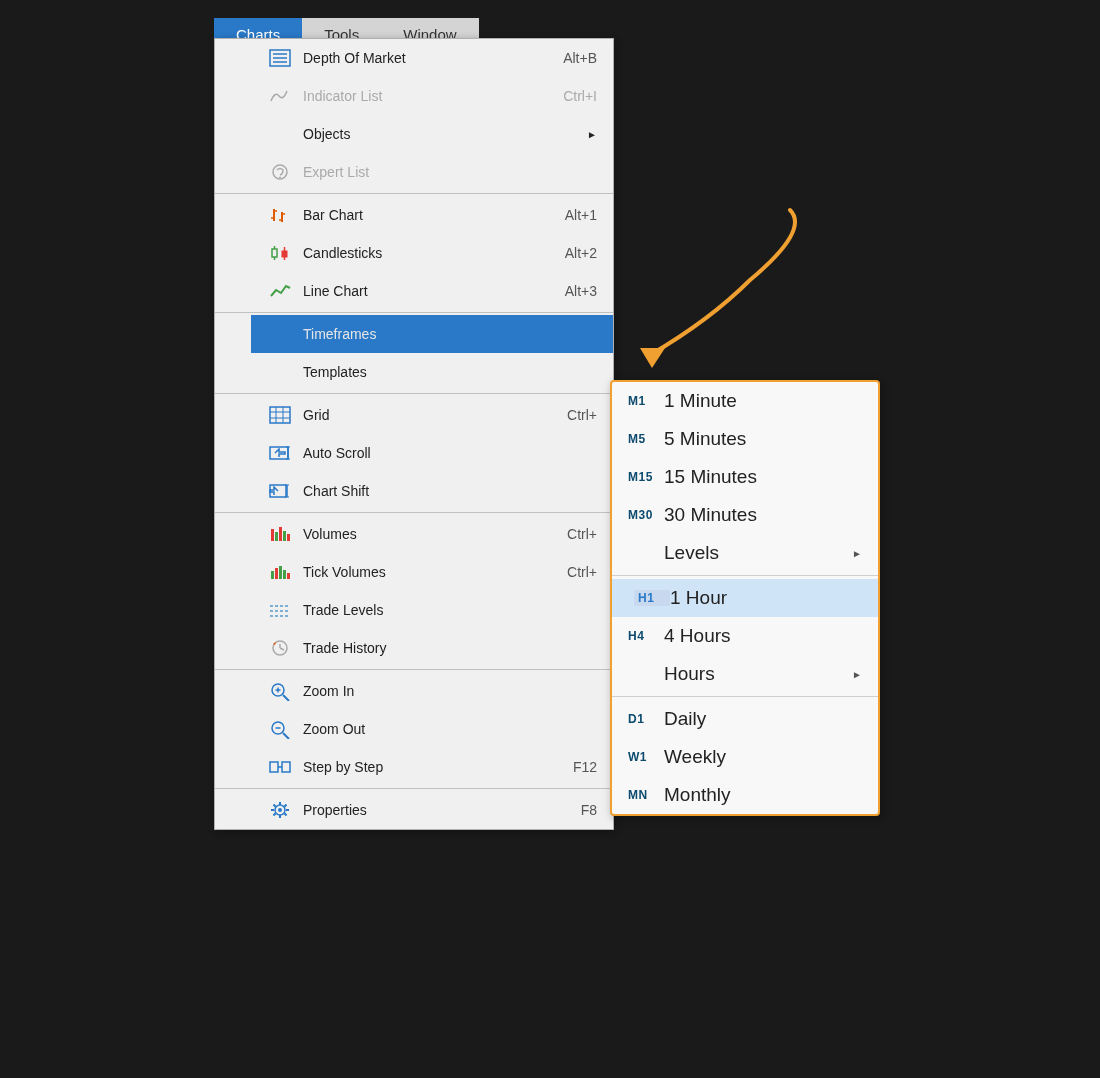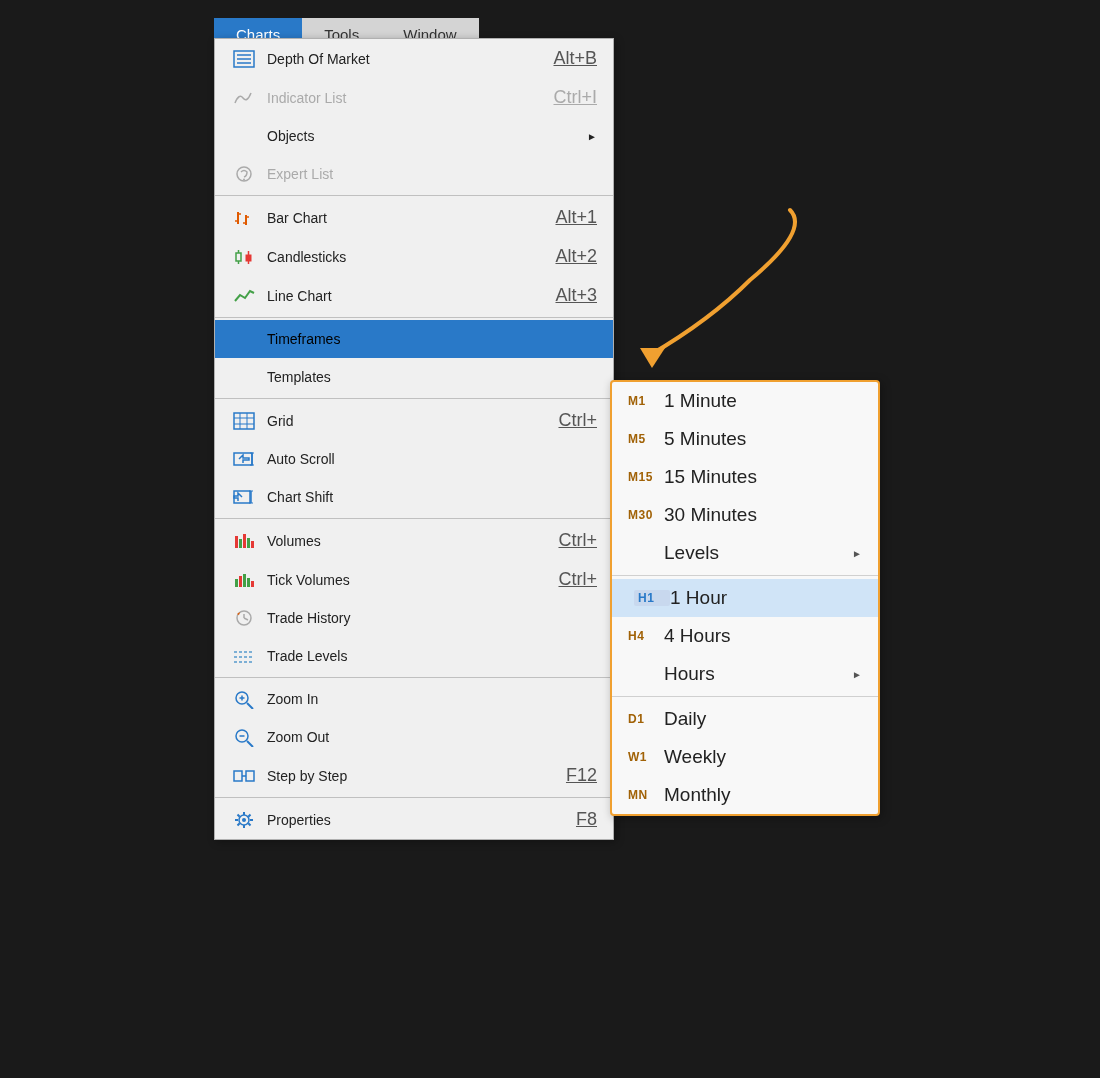--- a/index.html
+++ b/index.html
@@ -48,25 +48,26 @@
       z-index: 10;
     }
 
     .menu-item {
       display: flex;
       align-items: center;
       padding: 9px 16px;
       cursor: pointer;
       color: #222;
       position: relative;
+      margin-left: 36px;
     }
 
     .menu-item.active-item {
       background: #2979c8;
-      color: #000000;
+      color: #e5e5e5;
     }
 
     .menu-item.disabled {
       color: #aaa;
       cursor: default;
     }
 
     .menu-item .item-icon {
       width: 26px;
       height: 20px;
@@ -76,23 +77,22 @@
       justify-content: center;
       flex-shrink: 0;
     }
 
     .menu-item .item-label {
       flex: 1;
     }
 
     .menu-item .item-shortcut {
       color: #555;
-      font-size: 18px;
+      font-size: 14px;
       margin-left: 20px;
-      text-decoration: underline;
     }
 
     .menu-item .item-arrow {
       margin-left: 10px;
       font-size: 10px;
     }
 
     .menu-divider {
       height: 1px;
       background: #c0c0c0;
@@ -121,21 +121,21 @@
     }
 
     .submenu-item.highlighted {
       background: #d0e4f7;
       padding-left: 22px;
     }
 
     .submenu-item .tf-code {
       width: 36px;
       font-size: 12px;
-      color: #a16207;
+      color: #0c4a6e;
       font-weight: 600;
       letter-spacing: 0.5px;
     }
 
     .submenu-item .tf-code.h1-active {
       background: #c8d8ee;
       color: #2979c8;
       padding: 1px 4px;
       border-radius: 2px;
     }
@@ -340,38 +340,38 @@
         <rect x="18" y="10" width="3" height="6" fill="#e53935"></rect>
       </svg>
     </span>
     <span class="item-label">Tick Volumes</span>
     <span class="item-shortcut">Ctrl+</span>
   </div>
 
   <div class="menu-item">
     <span class="item-icon">
       <svg width="22" height="18" viewBox="0 0 22 18">
+        <line x1="1" y1="5" x2="21" y2="5" stroke="#5599cc" stroke-width="1.5" stroke-dasharray="3,2"></line>
+        <line x1="1" y1="10" x2="21" y2="10" stroke="#5599cc" stroke-width="1.5" stroke-dasharray="3,2"></line>
+        <line x1="1" y1="15" x2="21" y2="15" stroke="#5599cc" stroke-width="1.5" stroke-dasharray="3,2"></line>
+      </svg>
+    </span>
+    <span class="item-label">Trade Levels</span>
+  </div>
+
+  <div class="menu-item">
+    <span class="item-icon">
+      <svg width="22" height="18" viewBox="0 0 22 18">
         <circle cx="11" cy="9" r="7" fill="none" stroke="#aaa" stroke-width="1.5"></circle>
         <line x1="11" y1="5" x2="11" y2="9" stroke="#aaa" stroke-width="1.5"></line>
         <line x1="11" y1="9" x2="15" y2="11" stroke="#aaa" stroke-width="1.5"></line>
         <path d="M4 5 L7 3 L6 6 Z" fill="#e05a00"></path>
       </svg>
     </span>
     <span class="item-label">Trade History</span>
-  </div>
-
-  <div class="menu-item">
-    <span class="item-icon">
-      <svg width="22" height="18" viewBox="0 0 22 18">
-        <line x1="1" y1="5" x2="21" y2="5" stroke="#5599cc" stroke-width="1.5" stroke-dasharray="3,2"></line>
-        <line x1="1" y1="10" x2="21" y2="10" stroke="#5599cc" stroke-width="1.5" stroke-dasharray="3,2"></line>
-        <line x1="1" y1="15" x2="21" y2="15" stroke="#5599cc" stroke-width="1.5" stroke-dasharray="3,2"></line>
-      </svg>
-    </span>
-    <span class="item-label">Trade Levels</span>
   </div>
 
   <div class="menu-divider"></div>
 
   <div class="menu-item">
     <span class="item-icon">
       <svg width="22" height="20" viewBox="0 0 22 20">
         <circle cx="9" cy="9" r="6" fill="none" stroke="#2979c8" stroke-width="1.5"></circle>
         <line x1="6.5" y1="9" x2="11.5" y2="9" stroke="#2979c8" stroke-width="1.5"></line>
         <line x1="9" y1="6.5" x2="9" y2="11.5" stroke="#2979c8" stroke-width="1.5"></line>

